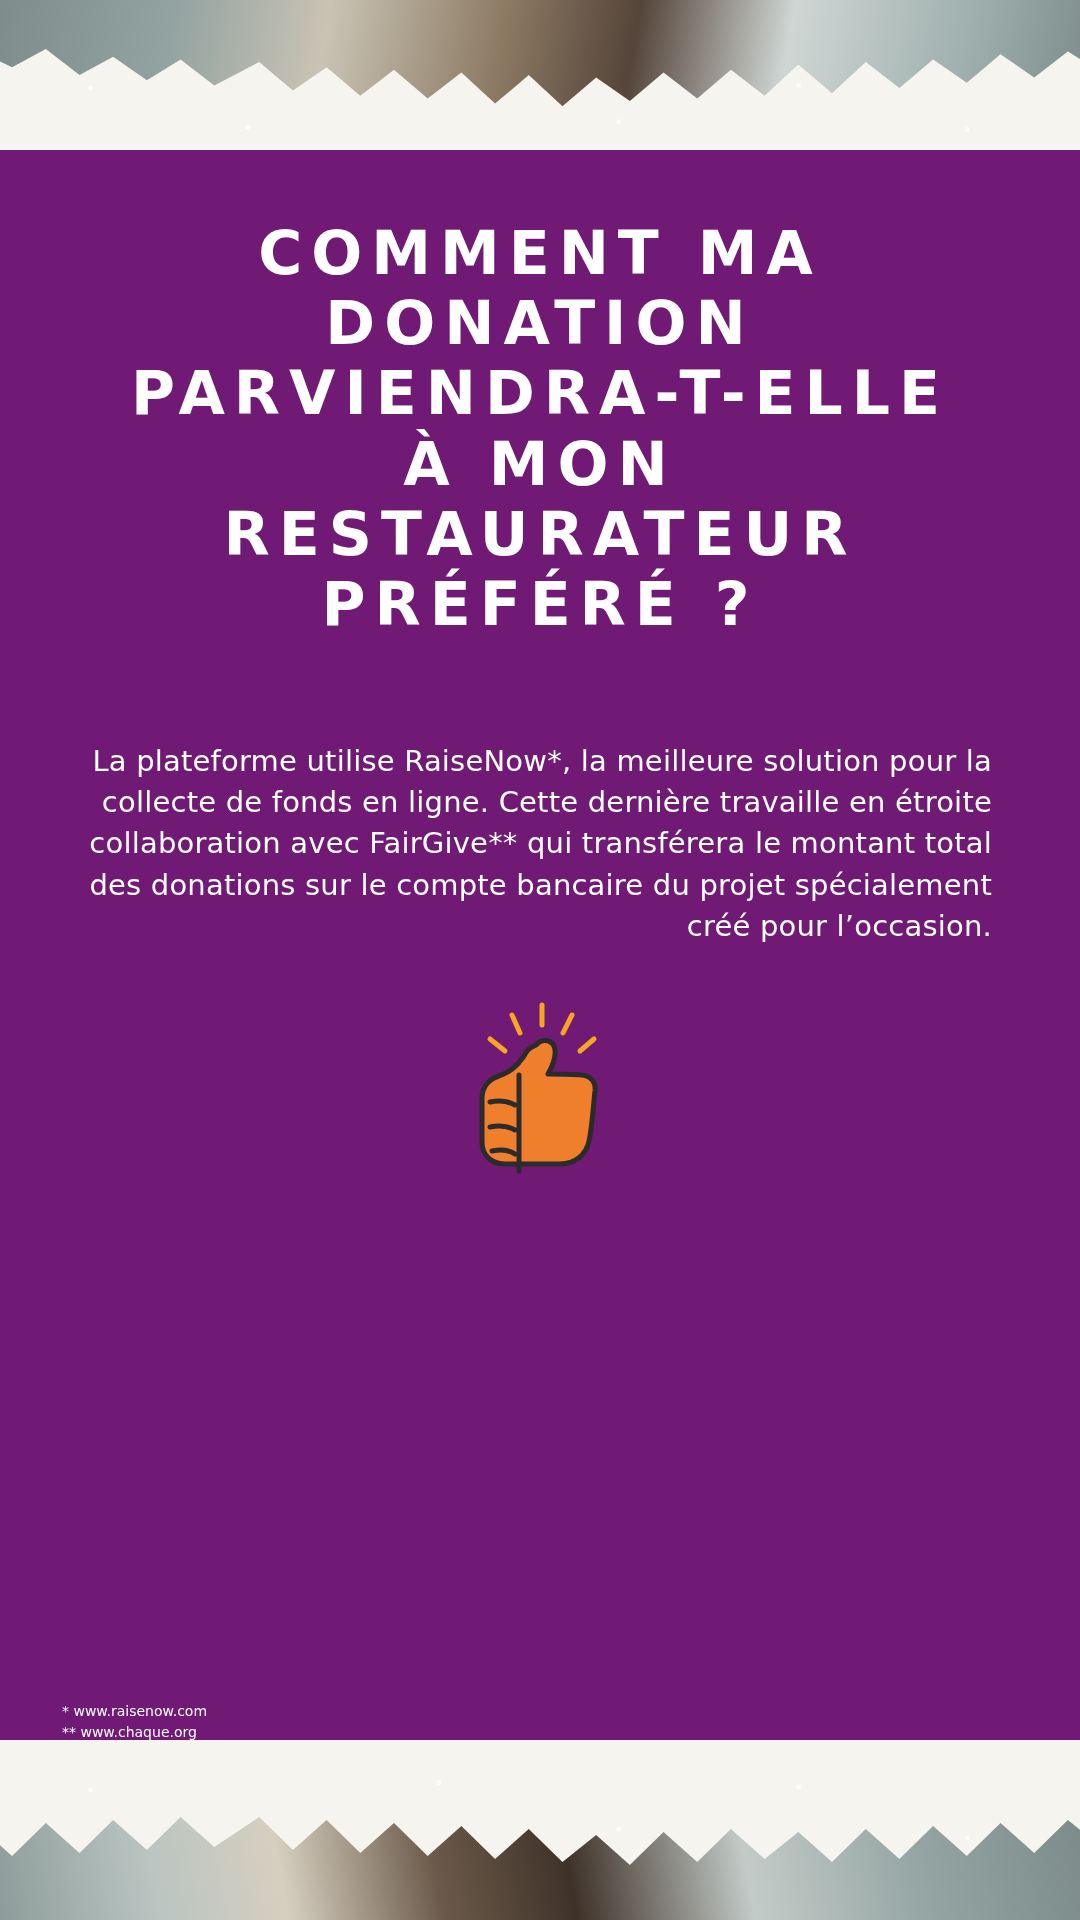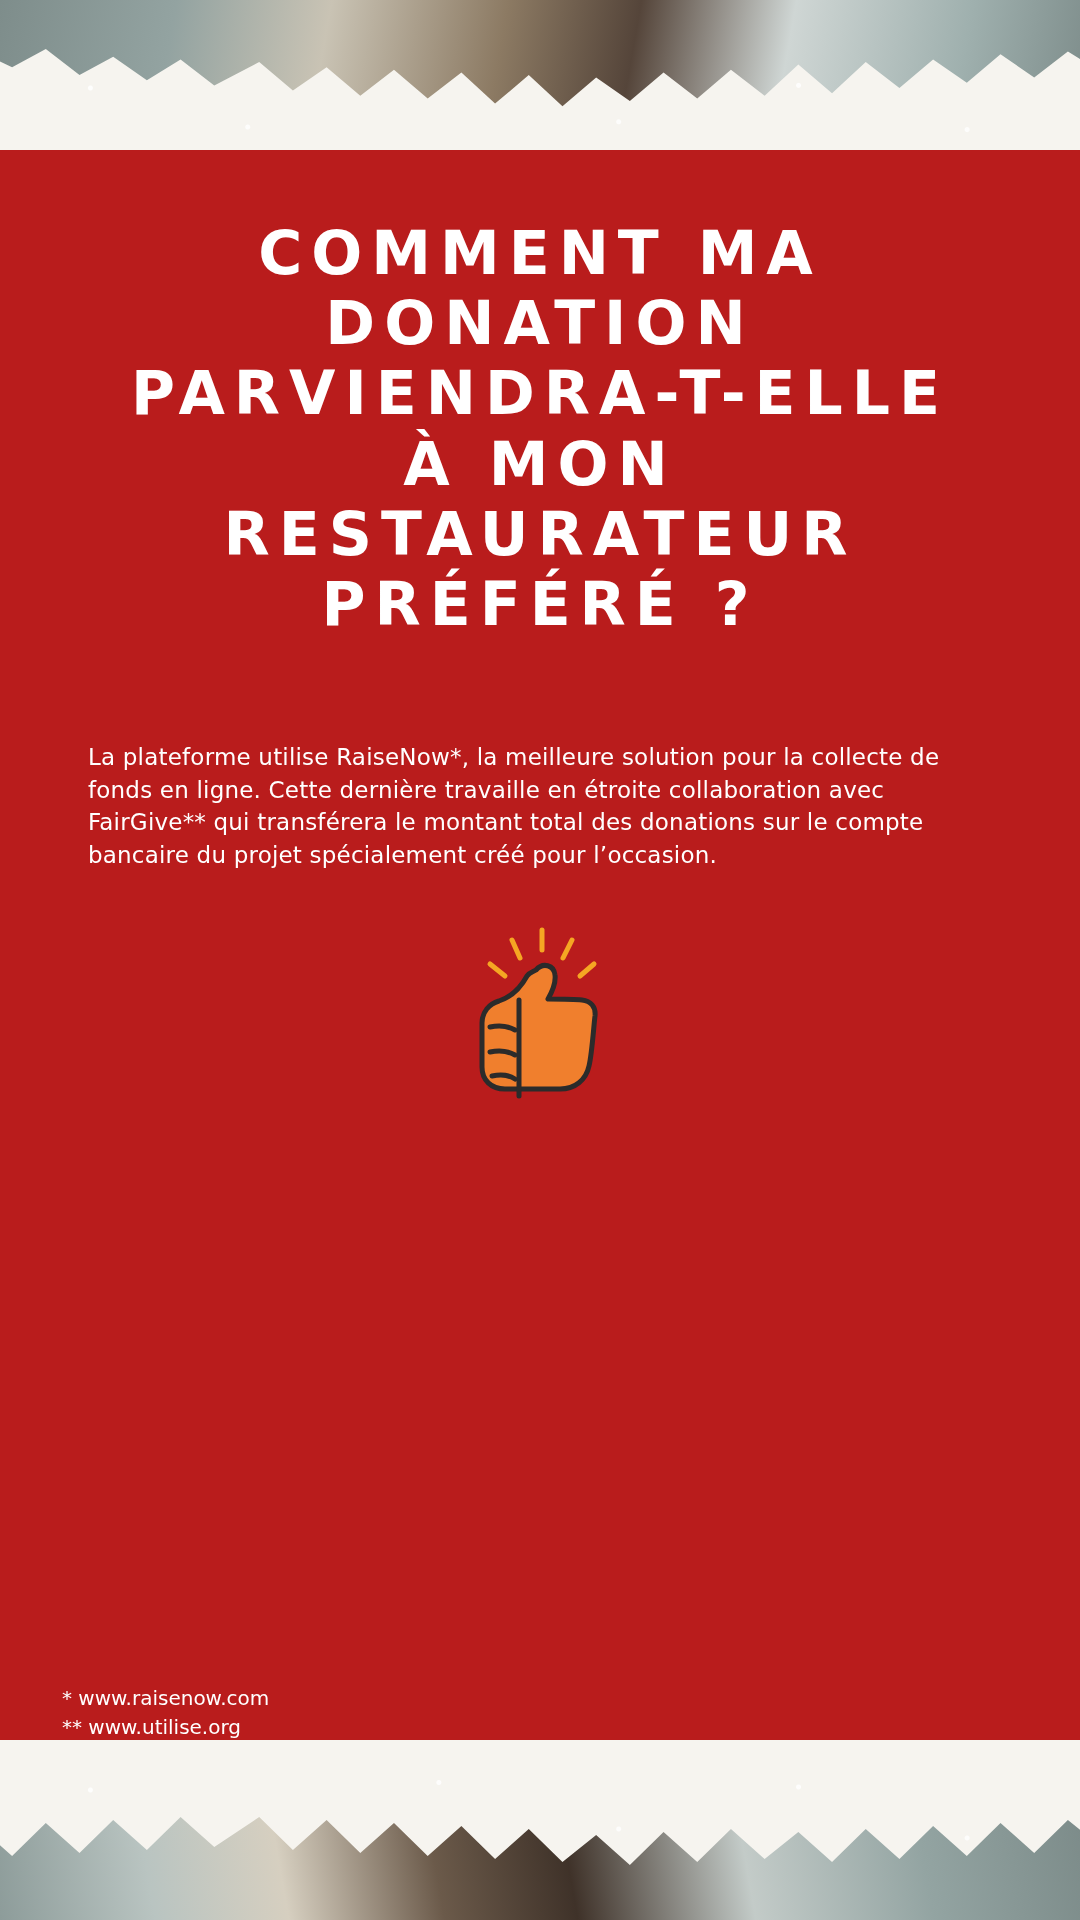--- a/index.html
+++ b/index.html
@@ -11,21 +11,21 @@
     width: 1080px;
     height: 1920px;
     overflow: hidden;
     font-family: "Liberation Sans", sans-serif;
     position: relative;
   }
 
   .poster {
     position: absolute;
     inset: 0;
-    background: #b91c1c;
+    background: #701a75;
     overflow: hidden;
   }
 
   
   .torn {
     position: absolute;
     left: 0;
     width: 100%;
     overflow: hidden;
     pointer-events: none;
@@ -107,42 +107,42 @@
     letter-spacing: 9px;
     text-align: center;
     text-transform: uppercase;
   }
 
   .body-block {
     margin: 102px 88px 0 88px;
     color: #ffffff;
     font-family: "DejaVu Sans", sans-serif;
     font-weight: 500;
-    font-size: 23px;
+    font-size: 29px;
     line-height: 1.42;
-    text-align: left;
+    text-align: right;
     letter-spacing: 0.2px;
   }
   .body-block.second {
     margin-top: 46px;
   }
 
   .thumb-wrap {
     margin-top: 52px;
     text-align: center;
   }
   .thumb-wrap svg { display: inline-block; }
 
   .footnotes {
     position: absolute;
     left: 62px;
     bottom: 18px;
     color: #ffffff;
     font-family: "DejaVu Sans", sans-serif;
-    font-size: 20px;
+    font-size: 14px;
     line-height: 1.45;
     text-align: left;
     font-weight: 400;
   }
 </style>
 </head>
 <body>
 
 <div class="poster">
 
@@ -182,17 +182,17 @@
           <path d="M40 103c9-2 18-1 25 3"></path>
           <path d="M40 128c9-2 18-1 25 3"></path>
           <path d="M42 152c9-2 17-1 23 3"></path>
           <path d="M69 76v96"></path>
         </g>
       </svg>
     </div>
 
     <div class="footnotes">
       <div>* www.raisenow.com</div>
-      <div>** www.utilise.org</div>
+      <div>** www.chaque.org</div>
     </div>
 
   </div>
 </div>
 
 </body></html>

